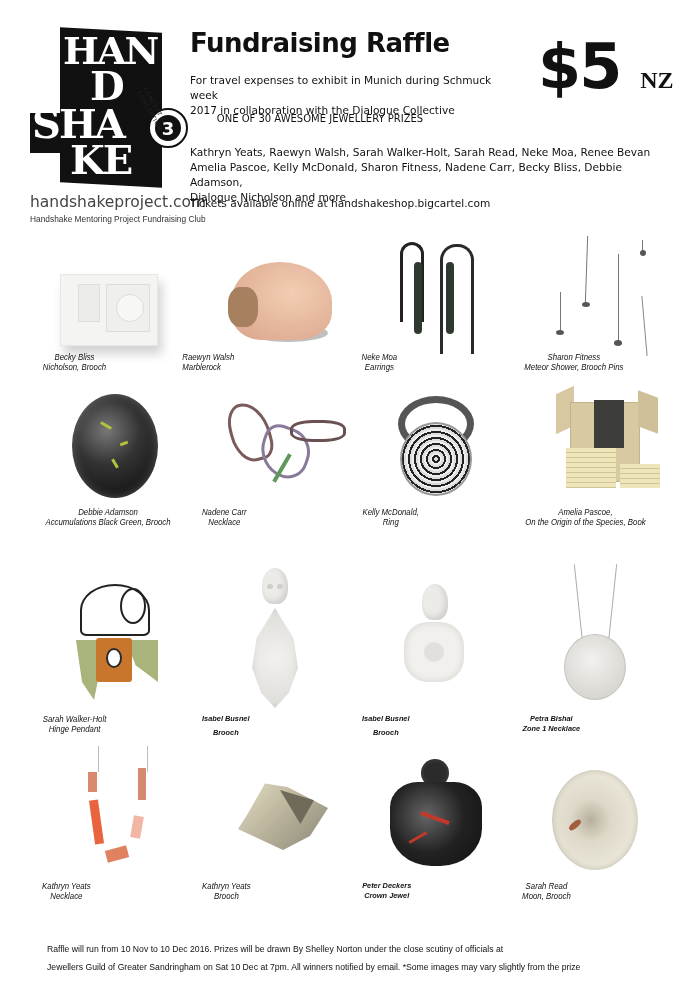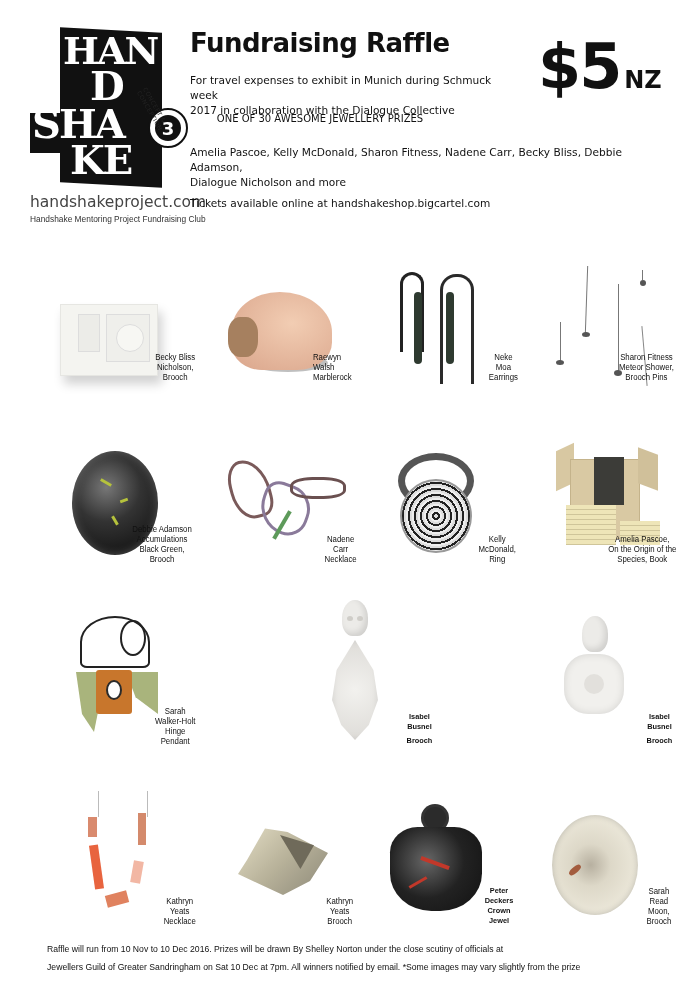--- a/index.html
+++ b/index.html
@@ -17,26 +17,26 @@
   .club-name { position: absolute; left: 30px; top: 213px; font-family: "Liberation Sans", sans-serif; font-size: 9.5px; color: #333; transform: scaleX(0.88); transform-origin: left; }
 
   .title { position: absolute; left: 190px; top: 28px; font-family: "DejaVu Sans", sans-serif; font-size: 26px; font-weight: bold; color: #111; letter-spacing: -0.5px; }
   .subtitle { position: absolute; left: 190px; top: 73px; width: 330px; font-family: "DejaVu Sans", sans-serif; font-size: 10.6px; line-height: 15px; color: #111; }
   .chances { position: absolute; left: 190px; top: 112px; width: 260px; text-align: center; font-family: "DejaVu Sans", sans-serif; font-size: 10px; line-height: 13px; color: #111; }
   .artists { position: absolute; left: 190px; top: 145px; width: 480px; font-family: "DejaVu Sans", sans-serif; font-size: 10.6px; line-height: 15px; color: #111; }
   .tickets { position: absolute; left: 190px; top: 196px; width: 320px; font-family: "DejaVu Sans", sans-serif; font-size: 10.6px; line-height: 15px; color: #111; }
 
   .price { position: absolute; left: 538px; top: 30px; font-family: "DejaVu Sans", sans-serif; font-weight: bold; color: #111; white-space: nowrap; }
   .price-amount { font-size: 62px; letter-spacing: -2px; }
-  .price-currency { font-size: 24px; margin-left: 4px; }
+  .price-currency { font-size: 24px; margin-left: 20px; font-family: Liberation Serif, serif; }
 
   
   .grid { position: absolute; left: 40px; top: 232px; width: 640px; }
   .row { position: relative; display: flex; justify-content: space-between; }
-  .prize { width: 160px; display: flex; flex-direction: row; align-items: flex-end; }
+  .prize { width: 160px; display: flex; flex-direction: column; align-items: flex-start; font-style: italic; }
   .prize-img { position: relative; width: 150px; display: flex; align-items: center; justify-content: center; }
   .caption { text-align: center; font-family: "Liberation Sans", sans-serif; font-size: 8.5px; line-height: 10px; color: #111; transform: scaleX(0.92); }
   .caption.bold { font-weight: bold; font-size: 8px; }
   .caption .gap { display: block; height: 4px; }
 
   .row1 { height: 150px; }
   .row1 .prize-img { height: 120px; }
   .row2 { height: 182px; margin-top: 0; }
   .row2 .prize-img { height: 125px; }
   .row3 { height: 182px; }
@@ -73,20 +73,21 @@
 <div class="subtitle">
   <div>For travel expenses to exhibit in Munich during Schmuck week</div>
   <div>2017 in collaboration with the Dialogue Collective</div>
 </div>
 
 <div class="chances">
   <div>ONE OF 30 AWESOME JEWELLERY PRIZES</div>
 </div>
 
 <div class="artists">
+  <div>Kathryn Yeats, Raewyn Walsh, Sarah Walker-Holt, Sarah Read, Neke Moa, Renee Bevan</div>
   <div>Amelia Pascoe, Kelly McDonald, Sharon Fitness, Nadene Carr, Becky Bliss, Debbie Adamson,</div>
   <div>Dialogue Nicholson and more</div>
 </div>
 
 <div class="tickets">
   <div>Tickets available online at handshakeshop.bigcartel.com</div>
 </div>
 
 <div class="price">
   <span class="price-amount">$5</span><span class="price-currency">NZ</span>
@@ -242,20 +243,31 @@
         <div class="shape" style="left:44px; top:58px; width:60px; height:60px; border-radius:40%; background: radial-gradient(circle, #e4e2de 0 20%, #f1f0ed 20% 100%); box-shadow: inset 0 0 8px rgba(0,0,0,0.12);"></div>
         <div class="shape" style="left:64px; top:78px; width:20px; height:20px; border-radius:50%; background:#e2e0dc;"></div>
       </div>
       <div class="caption bold">
         <div>Isabel Busnel</div>
         <span class="gap"></span>
         <div>Brooch</div>
       </div>
     </div>
 
+    <div class="prize">
+      <div class="prize-img">
+        <div class="shape" style="left:58px; top:0px; width:1px; height:80px; background:#aaa; transform:rotate(-6deg);"></div>
+        <div class="shape" style="left:92px; top:0px; width:1px; height:80px; background:#aaa; transform:rotate(6deg);"></div>
+        <div class="shape" style="left:44px; top:70px; width:62px; height:66px; border-radius:50%; background: radial-gradient(circle at 45% 40%, #f2f1ee, #cfccc6); border:1px solid #c5c2bb;"></div>
+      </div>
+      <div class="caption bold">
+        <div>Petra  Bishai</div>
+        <div>Zone 1 Necklace</div>
+      </div>
+    </div>
   </div>
 
   <div class="row row4">
     <div class="prize">
       <div class="prize-img">
         <div class="shape" style="left:48px; top:26px; width:9px; height:20px; background:#d98a6e;"></div>
         <div class="shape" style="left:52px; top:54px; width:9px; height:44px; background:#e8643f; transform:rotate(-8deg);"></div>
         <div class="shape" style="left:66px; top:102px; width:22px; height:12px; background:#e0825f; transform:rotate(-15deg);"></div>
         <div class="shape" style="left:92px; top:70px; width:10px; height:22px; background:#f2b7a4; transform:rotate(10deg);"></div>
         <div class="shape" style="left:98px; top:22px; width:8px; height:32px; background:#d48a6c;"></div>

